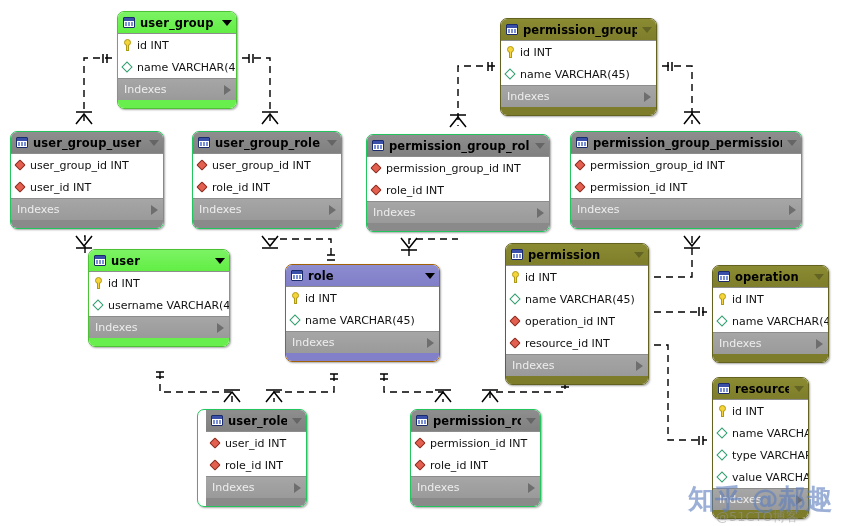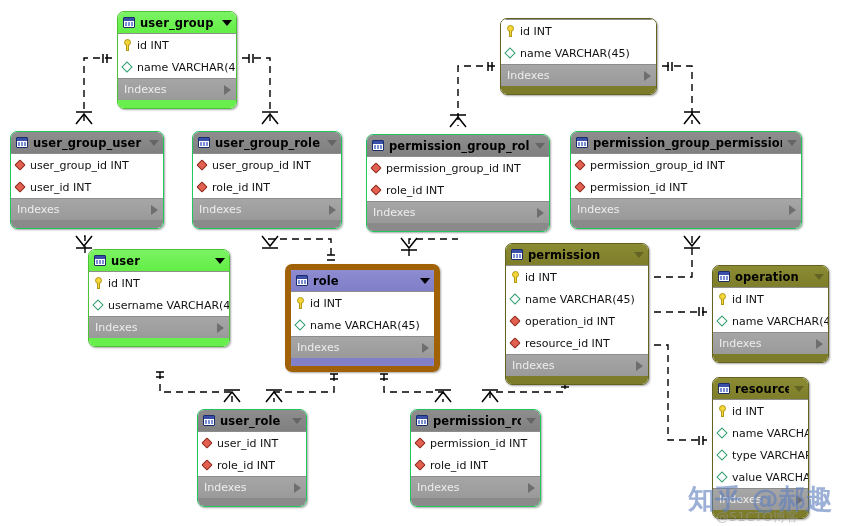--- a/index.html
+++ b/index.html
@@ -107,21 +107,21 @@
   .t-green .hdr{background:linear-gradient(to bottom,#7cf364,#62ee45);}
   .t-green .foot{background:#69ef4d;}
   .t-green{border:1px solid #4cc234;}
 
   .t-olive .hdr{background:linear-gradient(to bottom,#8b8b33,#7e7e2b);color:#000;}
   .t-olive .foot{background:#7c7c2a;}
   .t-olive{border:1px solid #63631f;}
 
   .t-purple .hdr{background:linear-gradient(to bottom,#8d8cd0,#7f7ec8);}
   .t-purple .foot{background:#8180c9;}
-  .t-purple{border:6px solid #a16207;}
+  .t-purple{border:1px solid #a16207;}
 
   .t-gray .hdr{background:linear-gradient(to bottom,#8e8e8e,#808080);}
   .t-gray .foot{background:#8a8a8a;}
   .t-gray{border:1px solid #22c55e;}
 
   .t-olive .hdr .tname,.t-gray .hdr .tname{color:#000;}
 
   
   .wm{position:absolute;pointer-events:none;white-space:nowrap;}
   .wm-zhihu{
@@ -238,20 +238,25 @@
             <span class="cname">name VARCHAR(45)</span>
           </div>
         </div>
         <div class="idx">
           <span class="ilbl">Indexes</span>
           <span class="arw"></span>
         </div>
         <div class="foot"></div>
       </div>
       <div class="tbl t-olive" style="left: 500px; top: 18px; width: 157px;">
+        <div class="hdr">
+          <span class="tblicon"></span>
+          <span class="tname">permission_group</span>
+          <span class="caret"></span>
+        </div>
         <div class="cols">
           <div class="col">
             <span class="ic pk"></span>
             <span class="cname">id INT</span>
           </div>
           <div class="col">
             <span class="ic pl"></span>
             <span class="cname">name VARCHAR(45)</span>
           </div>
         </div>
@@ -468,21 +473,21 @@
             <span class="ic pl"></span>
             <span class="cname">value VARCHAR(45)</span>
           </div>
         </div>
         <div class="idx">
           <span class="ilbl">Indexes</span>
           <span class="arw"></span>
         </div>
         <div class="foot"></div>
       </div>
-      <div class="tbl t-gray" style="left: 197px; top: 409px; width: 110px;">
+      <div class="tbl t-gray" style="left: 197px; top: 409px; width: 110px; padding-left: 8px;">
         <div class="hdr">
           <span class="tblicon"></span>
           <span class="tname">user_role</span>
           <span class="caret"></span>
         </div>
         <div class="cols">
           <div class="col">
             <span class="ic fk"></span>
             <span class="cname">user_id INT</span>
           </div>

